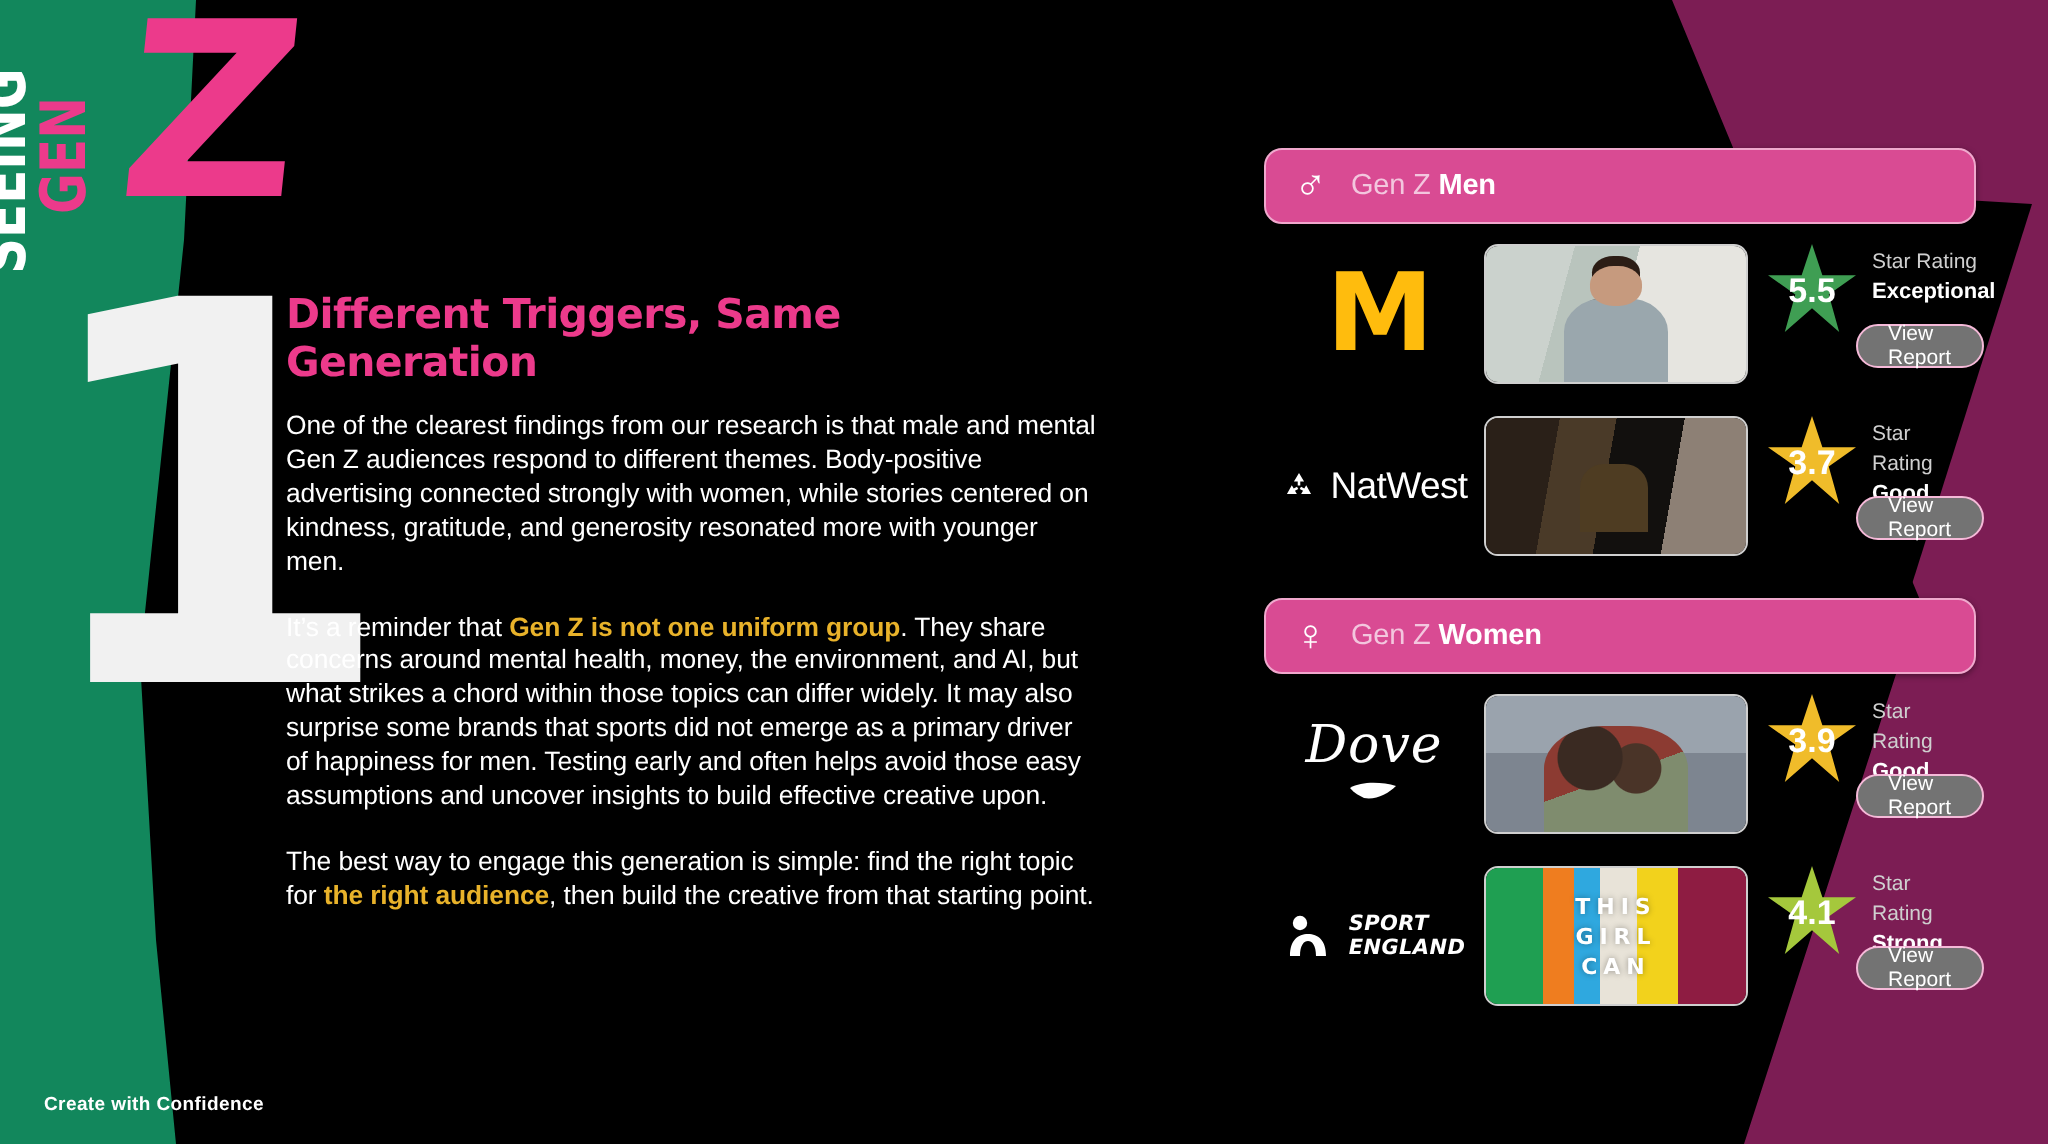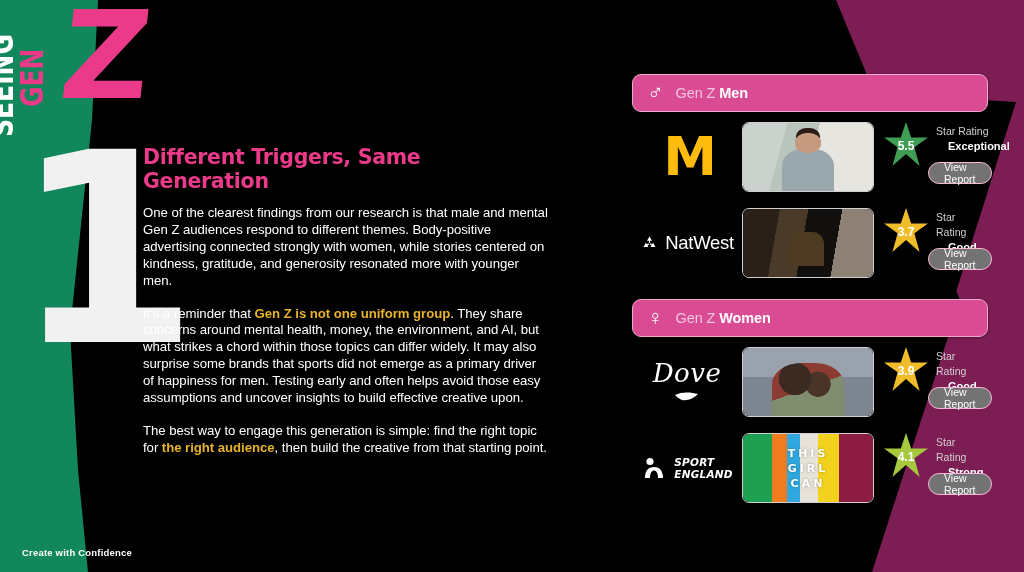--- a/index.html
+++ b/index.html
@@ -101,25 +101,25 @@
     border:1.5px solid #cfcfcf; flex:none; position:relative;
   }
   .rating { flex:1; padding-left:10px; position:relative; height:82px; }
   .star-wrap { position:absolute; left:10px; top:6px; width:44px; height:44px; }
   .star {
     width:44px; height:44px;
     clip-path: polygon(50% 0%, 61.8% 35.5%, 100% 35.5%, 69% 57.5%, 80.9% 100%, 50% 73%, 19.1% 100%, 31% 57.5%, 0% 35.5%, 38.2% 35.5%);
   }
   .star-val {
     position:absolute; inset:0; display:flex; align-items:center; justify-content:center;
-    font-size:12px; font-weight:bold; color:#fff; padding-top:4px;
+    font-size:17px; font-weight:bold; color:#fff; padding-top:4px;
   }
   .rlabels { position:absolute; left:62px; top:8px; }
   .rlabels .lab1 { font-size:10.5px; color:#cfcfcf; line-height:15px; }
-  .rlabels .lab2 { font-size:11px; font-weight:bold; color:#fff; line-height:14px;margin-left:12px; }
+  .rlabels .lab2 { font-size:11px; font-weight:bold; color:#fff; line-height:14px; }
   .view-btn {
     position:absolute; left:54px; top:46px;
     background:#737373; border:1.5px solid #f5b9d8; border-radius:20px;
     height:22px; padding:0 15px; display:flex; align-items:center;
     font-size:10.5px; color:#fff; cursor:pointer;
   }
 
   
   .mcd { font-family:"DejaVu Sans", sans-serif; font-size:54px; font-weight:bold;
          color:#ffbc0d; line-height:0.7; letter-spacing:-6px; }

